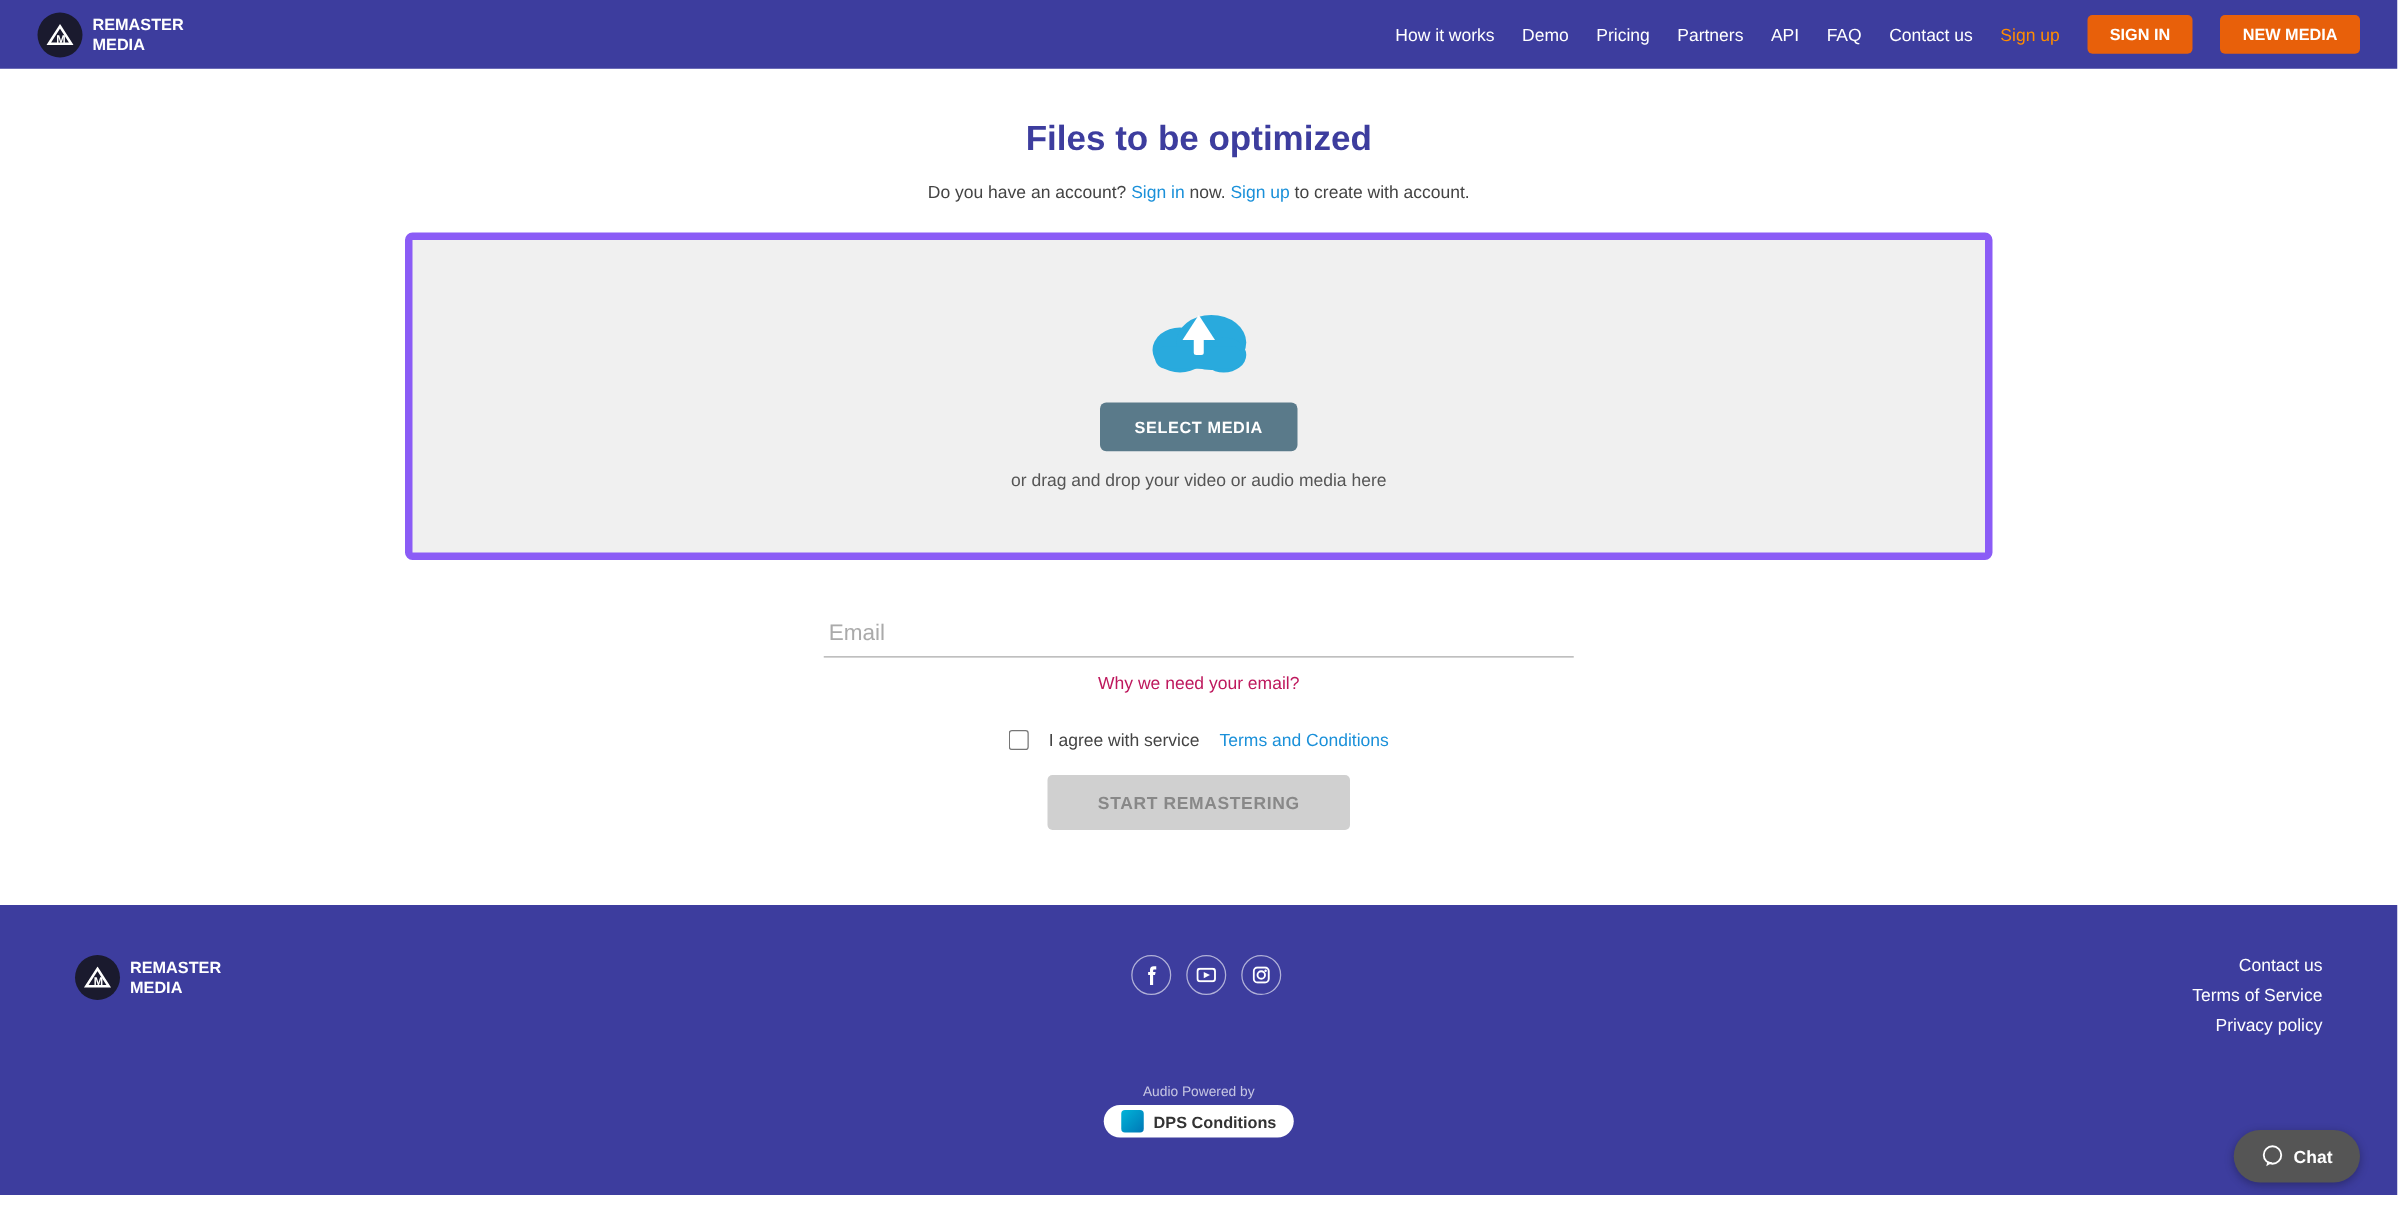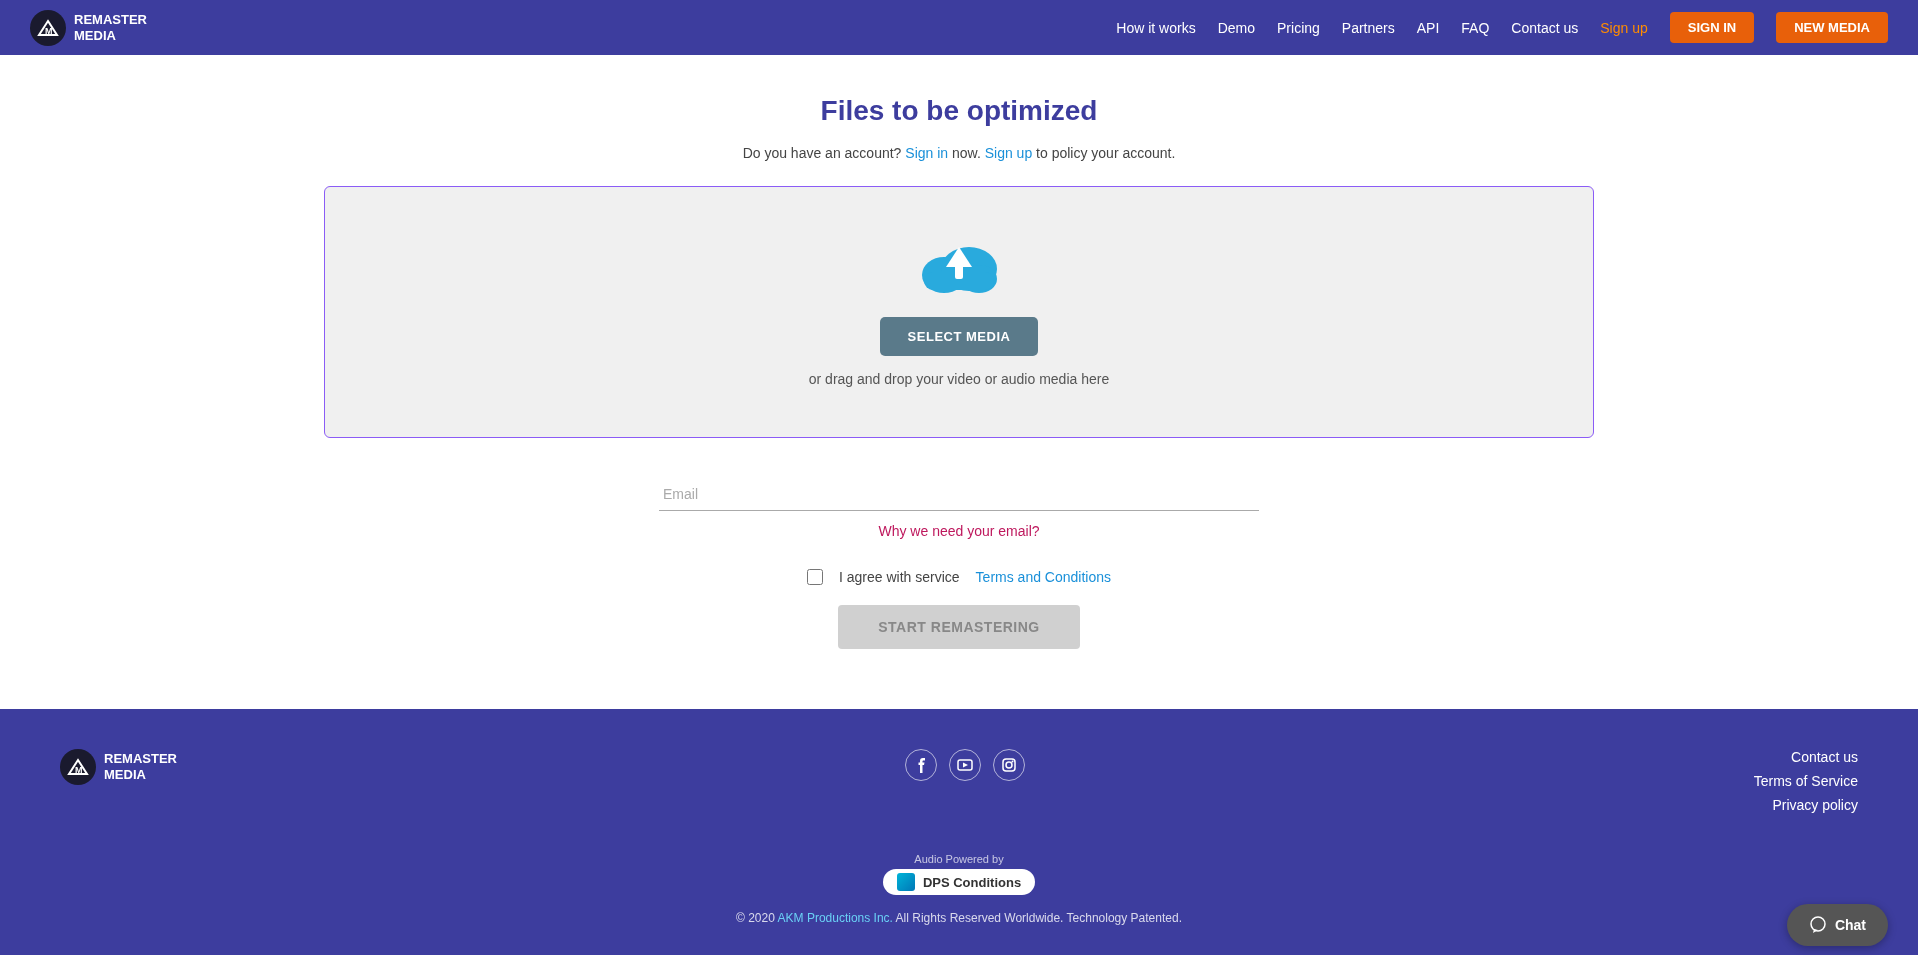--- a/index.html
+++ b/index.html
@@ -96,21 +96,21 @@
     }
     .account-line a {
       color: #1a90d9;
       text-decoration: none;
       cursor: pointer;
     }
 
     
     .upload-box {
       background: #f0f0f0;
-      border: 1px solid #8b5cf6;
+      border: 6px solid #8b5cf6;
       border-radius: 6px;
       width: 1270px;
       max-width: 100%;
       display: flex;
       flex-direction: column;
       align-items: center;
       padding: 50px 30px;
       margin-bottom: 40px;
       cursor: pointer;
     }
@@ -146,21 +146,21 @@
     }
     .email-input-wrap {
       width: 100%;
       margin-bottom: 12px;
     }
     .email-input {
       width: 100%;
       border: none;
       border-bottom: 1px solid #aaa;
       padding: 8px 4px;
-      font-size: 14px;
+      font-size: 18px;
       outline: none;
       background: transparent;
       color: #333;
     }
     .email-input::placeholder { color: #aaa; }
     .why-email-link {
       color: #be185d;
       font-size: 14px;
       text-decoration: none;
       cursor: pointer;
@@ -354,21 +354,21 @@
   </nav>
 </header>
 
 <main class="main-content">
   <h1 class="page-title">Files to be optimized</h1>
   <p class="account-line">
     <span>Do you have an account?</span>
     <a>Sign in</a>
     <span>now.</span>
     <a>Sign up</a>
-    <span>to policy your account.</span>
+    <span>to create with account.</span>
   </p>
 
   <div class="upload-box">
     <svg class="upload-cloud-icon" viewBox="0 0 80 60" fill="none" xmlns="http://www.w3.org/2000/svg">
       <ellipse cx="25" cy="38" rx="22" ry="18" fill="#29aadd"></ellipse>
       <ellipse cx="50" cy="32" rx="28" ry="22" fill="#29aadd"></ellipse>
       <ellipse cx="60" cy="42" rx="18" ry="14" fill="#29aadd"></ellipse>
       <rect x="5" y="35" width="70" height="18" rx="9" fill="#29aadd"></rect>
       <polygon points="40,10 53,30 27,30" fill="white"></polygon>
       <rect x="36" y="28" width="8" height="14" rx="2" fill="white"></rect>
@@ -435,25 +435,20 @@
   </div>
 
   <div class="footer-powered">
     <span class="powered-text">Audio Powered by</span>
     <div class="dps-badge">
       <div class="dps-icon"></div>
       <span class="dps-text">DPS Conditions</span>
     </div>
   </div>
 
-  <div class="footer-copyright">
-    <span>© 2020</span>
-    <a>AKM Productions Inc.</a>
-    <span>All Rights Reserved Worldwide. Technology Patented.</span>
-  </div>
 </footer>
 
 <button class="chat-button">
   <svg class="chat-bubble-icon" viewBox="0 0 18 18" fill="none">
     <circle cx="9" cy="8" r="7" stroke="white" stroke-width="1.5" fill="none"></circle>
     <path d="M5 13 L4 17 L9 14" fill="white"></path>
   </svg>
   <span>Chat</span>
 </button>
 

